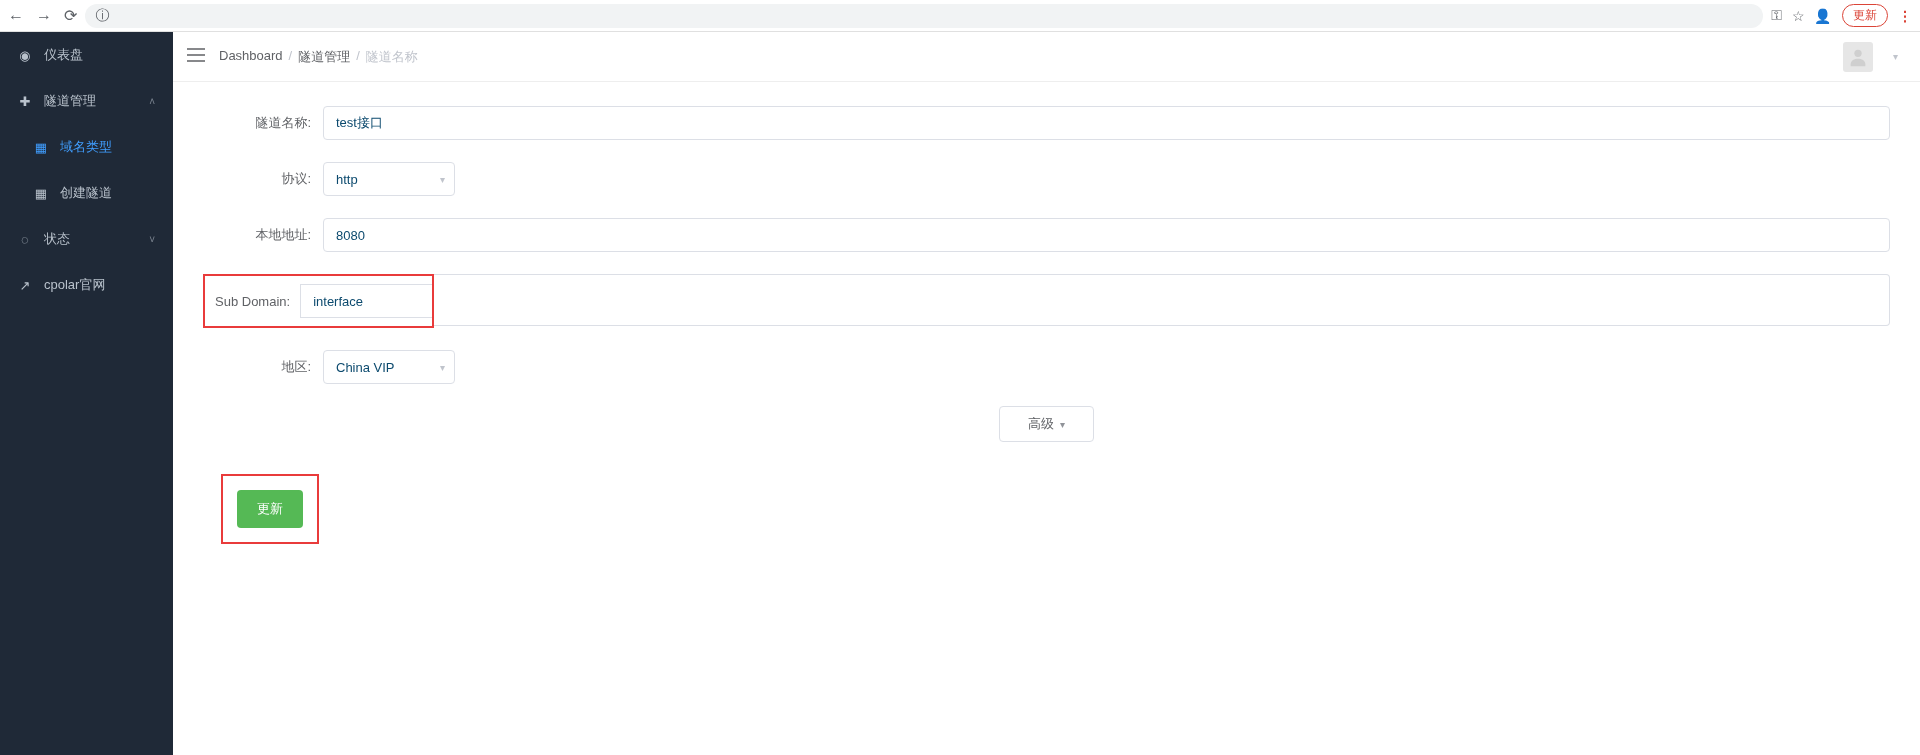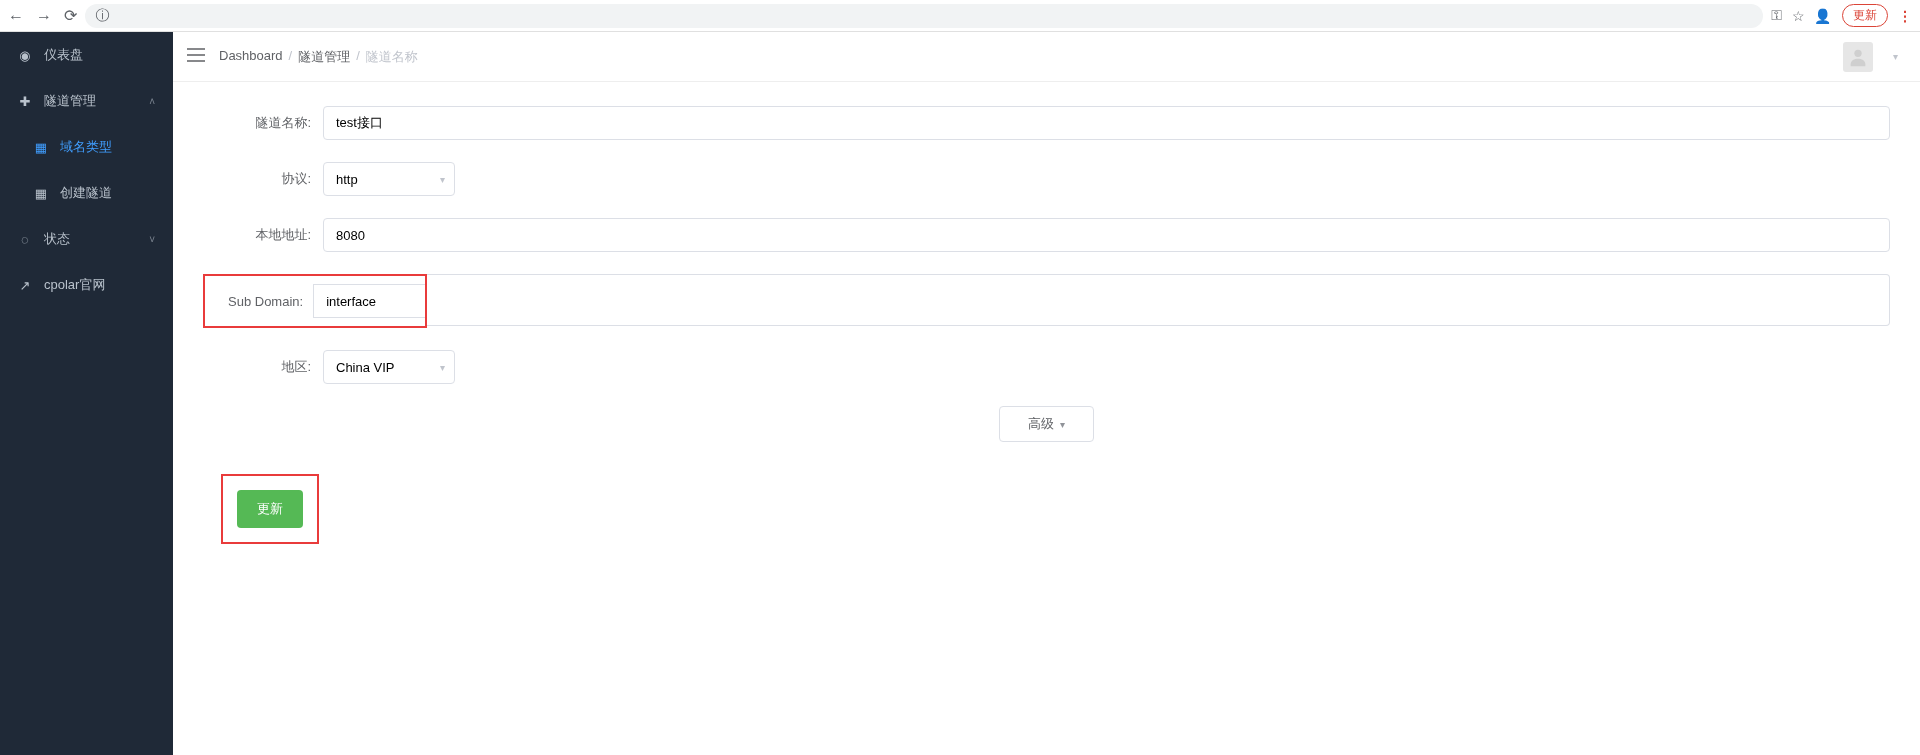--- a/index.html
+++ b/index.html
@@ -32,38 +32,38 @@
 .breadcrumb .sep { color: #c0c4cc; }
 .breadcrumb .cur { color: #c0c4cc; }
 .avatar { margin-left: auto; width: 30px; height: 30px; background: #e6e6e6; border-radius: 3px; margin-right: 6px; display:flex; align-items:center; justify-content:center; color:#bbb;}
 .avatar svg { width: 22px; height: 22px; }
 .av-chev { color: #c0c4cc; font-size: 10px; margin-right: 8px; }
 
 .form-area { padding: 24px 30px; }
 .form-row { display: flex; align-items: center; margin-bottom: 22px; }
 .form-label { width: 120px; text-align: right; padding-right: 12px; color: #606266; font-size: 13px; }
 .form-control { flex: 1; }
-.input { width: 100%; height: 34px; border: 1px solid #dcdfe6; border-radius: 4px; padding: 0 12px; font-size: 13px; color: #000000; }
+.input { width: 100%; height: 34px; border: 1px solid #dcdfe6; border-radius: 4px; padding: 0 12px; font-size: 13px; color: #0c4a6e; }
 .select { position: relative; display: inline-flex; align-items: center; width: 132px; }
 .select .input { padding-right: 28px; }
 .select .sel-chev { position: absolute; right: 10px; color: #c0c4cc; font-size: 10px; pointer-events: none; }
 
 .radio-group { display: flex; gap: 28px; align-items: center; }
 .radio { display: flex; align-items: center; gap: 6px; cursor: pointer; font-size: 13px; color: #606266; }
 .radio .r-circle { width: 14px; height: 14px; border: 1px solid #dcdfe6; border-radius: 50%; display: inline-flex; align-items: center; justify-content: center; }
 .radio.checked .r-circle { border-color: #409eff; }
 .radio.checked .r-circle::after { content: ""; width: 6px; height: 6px; background: #409eff; border-radius: 50%; }
 .radio.checked { color: #409eff; }
 .radio-highlight { border: 2px solid #e93b3b; border-radius: 3px; padding: 6px 14px; margin: -8px -2px; }
 
 .row-subdomain { display: flex; align-items: stretch; margin-bottom: 22px; }
 .hl-box { border: 2px solid #e93b3b; display: flex; align-items: center; padding: 8px 0; }
-.hl-box.left { border-right: 2px solid #e93b3b; padding-left: 13px; }
+.hl-box.left { border-right: 2px solid #e93b3b; padding-left: 0; }
 .hl-box .form-label { width: auto; padding: 0 10px; font-weight: 500; }
-.hl-box .input { width: 112px; border-radius: 0; border-top: 1px solid #dcdfe6; border-bottom: 1px solid #dcdfe6; border-left: 1px solid #dcdfe6; border-right: none; }
+.hl-box .input { width: 132px; border-radius: 0; border-top: 1px solid #dcdfe6; border-bottom: 1px solid #dcdfe6; border-left: 1px solid #dcdfe6; border-right: none; }
 .sub-rest { flex: 1; }
 .sub-rest .input { border-left: none; border-radius: 0 4px 4px 0; }
 
 .adv-wrap { display: flex; justify-content: center; margin-top: 6px; margin-bottom: 26px; }
 .adv-btn { border: 1px solid #dcdfe6; border-radius: 4px; padding: 8px 28px; background: #fff; color: #606266; cursor: pointer; font-size: 13px; display: inline-flex; align-items: center; gap: 6px; }
 .adv-btn .chev { font-size: 10px; color: #909399; }
 
 .submit-wrap { padding: 6px 0 6px 18px; display: inline-block; }
 .submit-hl { border: 2px solid #e93b3b; padding: 14px; display: inline-block; }
 .submit-btn { background: #55b955; color: #fff; border: none; border-radius: 4px; padding: 10px 20px; font-size: 13px; cursor: pointer; }

